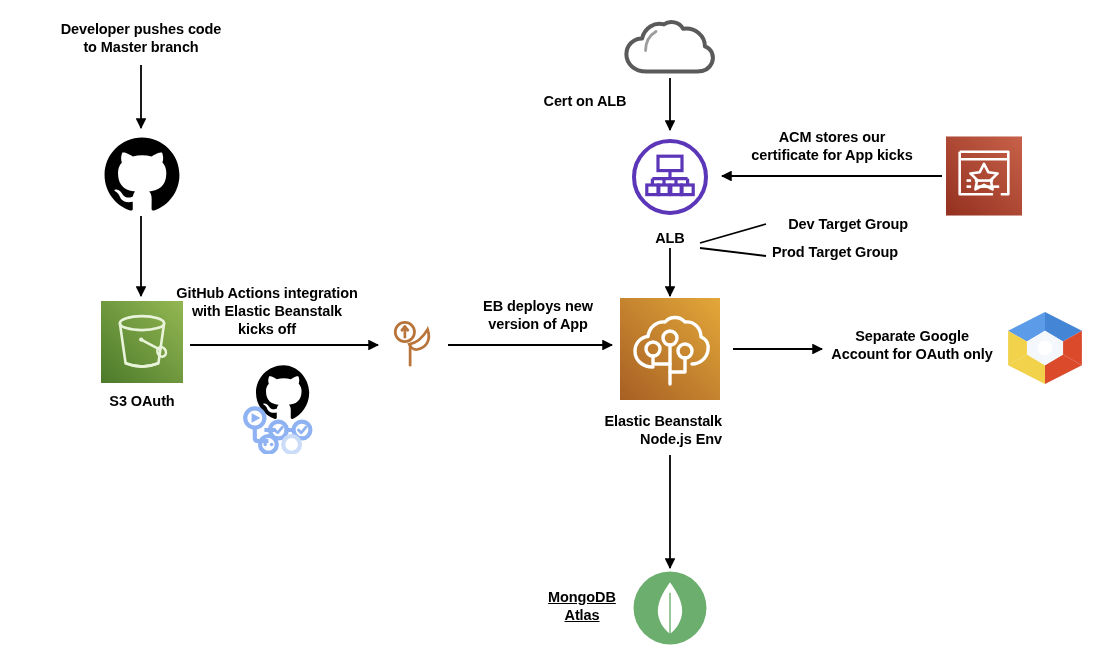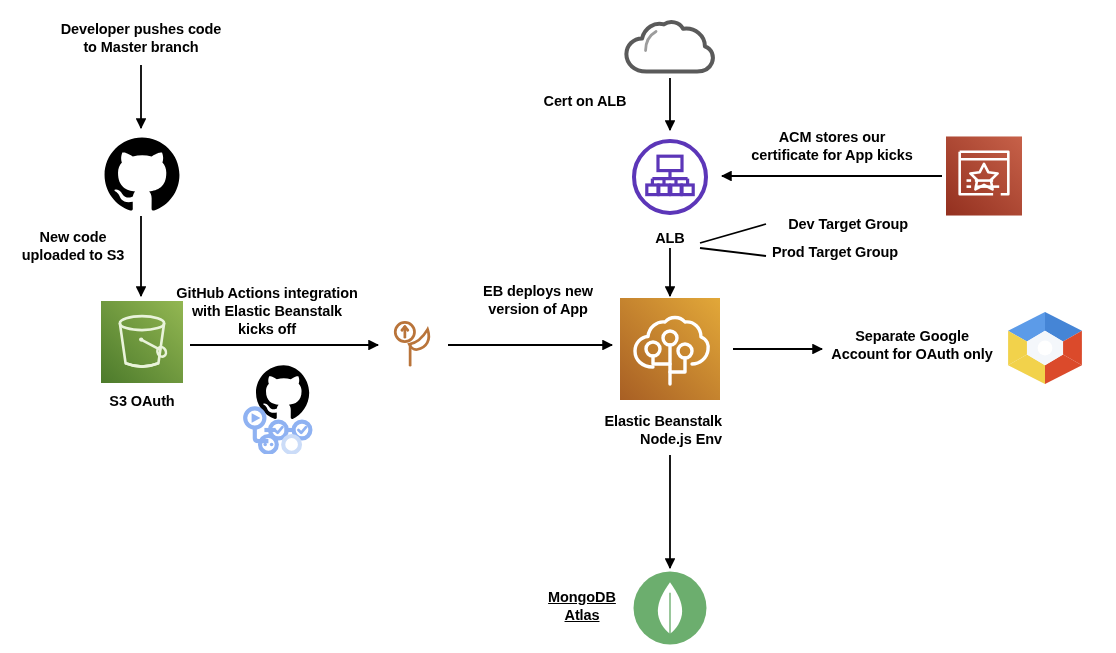--- a/index.html
+++ b/index.html
@@ -88,22 +88,20 @@
       2.4.5 3.3-1 3.3-2.3 0-1.1-.05-4.9-.07-8.9-13.4 2.9-16.2-5.7-16.2-5.7
       -2.2-5.6-5.4-7.1-5.4-7.1-4.4-3 .33-2.9.33-2.9 4.8.34 7.4 5 7.4 5
       4.3 7.4 11.3 5.3 14 4 .43-3.1 1.7-5.3 3-6.5-10.7-1.2-22-5.4-22-24
       0-5.3 1.9-9.6 5-13-.5-1.2-2.2-6.1.5-12.8 0 0 4.1-1.3 13.4 5
       3.9-1.1 8-1.6 12.1-1.6s8.2.55 12.1 1.6c9.2-6.3 13.3-5 13.3-5
       2.7 6.7 1 11.6.5 12.8 3.1 3.4 5 7.7 5 13 0 18.6-11.3 22.7-22.1 23.9
       1.7 1.5 3.3 4.4 3.3 8.9 0 6.5-.06 11.7-.06 13.3 0 1.3.87 2.8 3.3 2.3
       C84.2 89.2 98 71.2 98 50 98 23.5 76.5 2 50 2z"></path>
   </svg>
 
-  <div class="lbl" style="left:8px; top:228px; width:130px;">New code
-uploaded to S3</div>
 
   <svg class="icon-box" style="left:101px; top:301px;" width="82" height="82" viewBox="0 0 100 100">
     <rect x="0" y="0" width="100" height="100" fill="url(#s3grad)"></rect>
     <g stroke="#E9F3DA" stroke-width="3.2" fill="none" stroke-linejoin="round">
       <ellipse cx="50" cy="27" rx="27" ry="8.5"></ellipse>
       <path d="M23 27 L30 76 Q50 84 70 76 L77 27"></path>
       <path d="M30 76 Q50 84 70 76"></path>
       <line x1="49" y1="47" x2="73" y2="60"></line>
       <circle cx="49" cy="47" r="2.6" fill="#E9F3DA" stroke="none"></circle>
       <ellipse cx="74" cy="62" rx="5" ry="6" transform="rotate(-28 74 62)"></ellipse>
@@ -146,21 +144,21 @@
     <g stroke="#B9743A" stroke-width="3.1" fill="none" stroke-linecap="round">
       <circle cx="17" cy="16" r="11"></circle>
       <line x1="17" y1="22" x2="17" y2="10"></line>
       <path d="M17 10 l-3.4 4"></path>
       <path d="M17 10 l3.4 4"></path>
       <path d="M22 30 C28 29 36 25 43 13 C47 25 42 34 31 36 C27 36.5 24 34 22 30 z"></path>
       <line x1="23" y1="30" x2="23" y2="54"></line>
     </g>
   </svg>
 
-  <div class="lbl" style="left:462px; top:282px; width:152px;">EB deploys new
+  <div class="lbl" style="left:462px; top:297px; width:152px;">EB deploys new
 version of App</div>
 
   <svg class="icon-box" style="left:620px; top:298px;" width="100" height="102" viewBox="0 0 100 102">
     <rect x="0" y="0" width="100" height="102" fill="url(#ebgrad)"></rect>
     <g stroke="#FFFFFF" stroke-width="3.4" fill="none" stroke-linecap="round" stroke-linejoin="round">
       <path d="M33 69 C22 69 15 62 15 53 C15 45 21 39 28 38.5
                C29 29 37 23 45 24 C50 18 60 18 65 24
                C74 23 81 30 81 39 C87 41 89 47 88 52
                C87 60 80 66 72 66"></path>
       <circle cx="50" cy="40" r="7"></circle>

